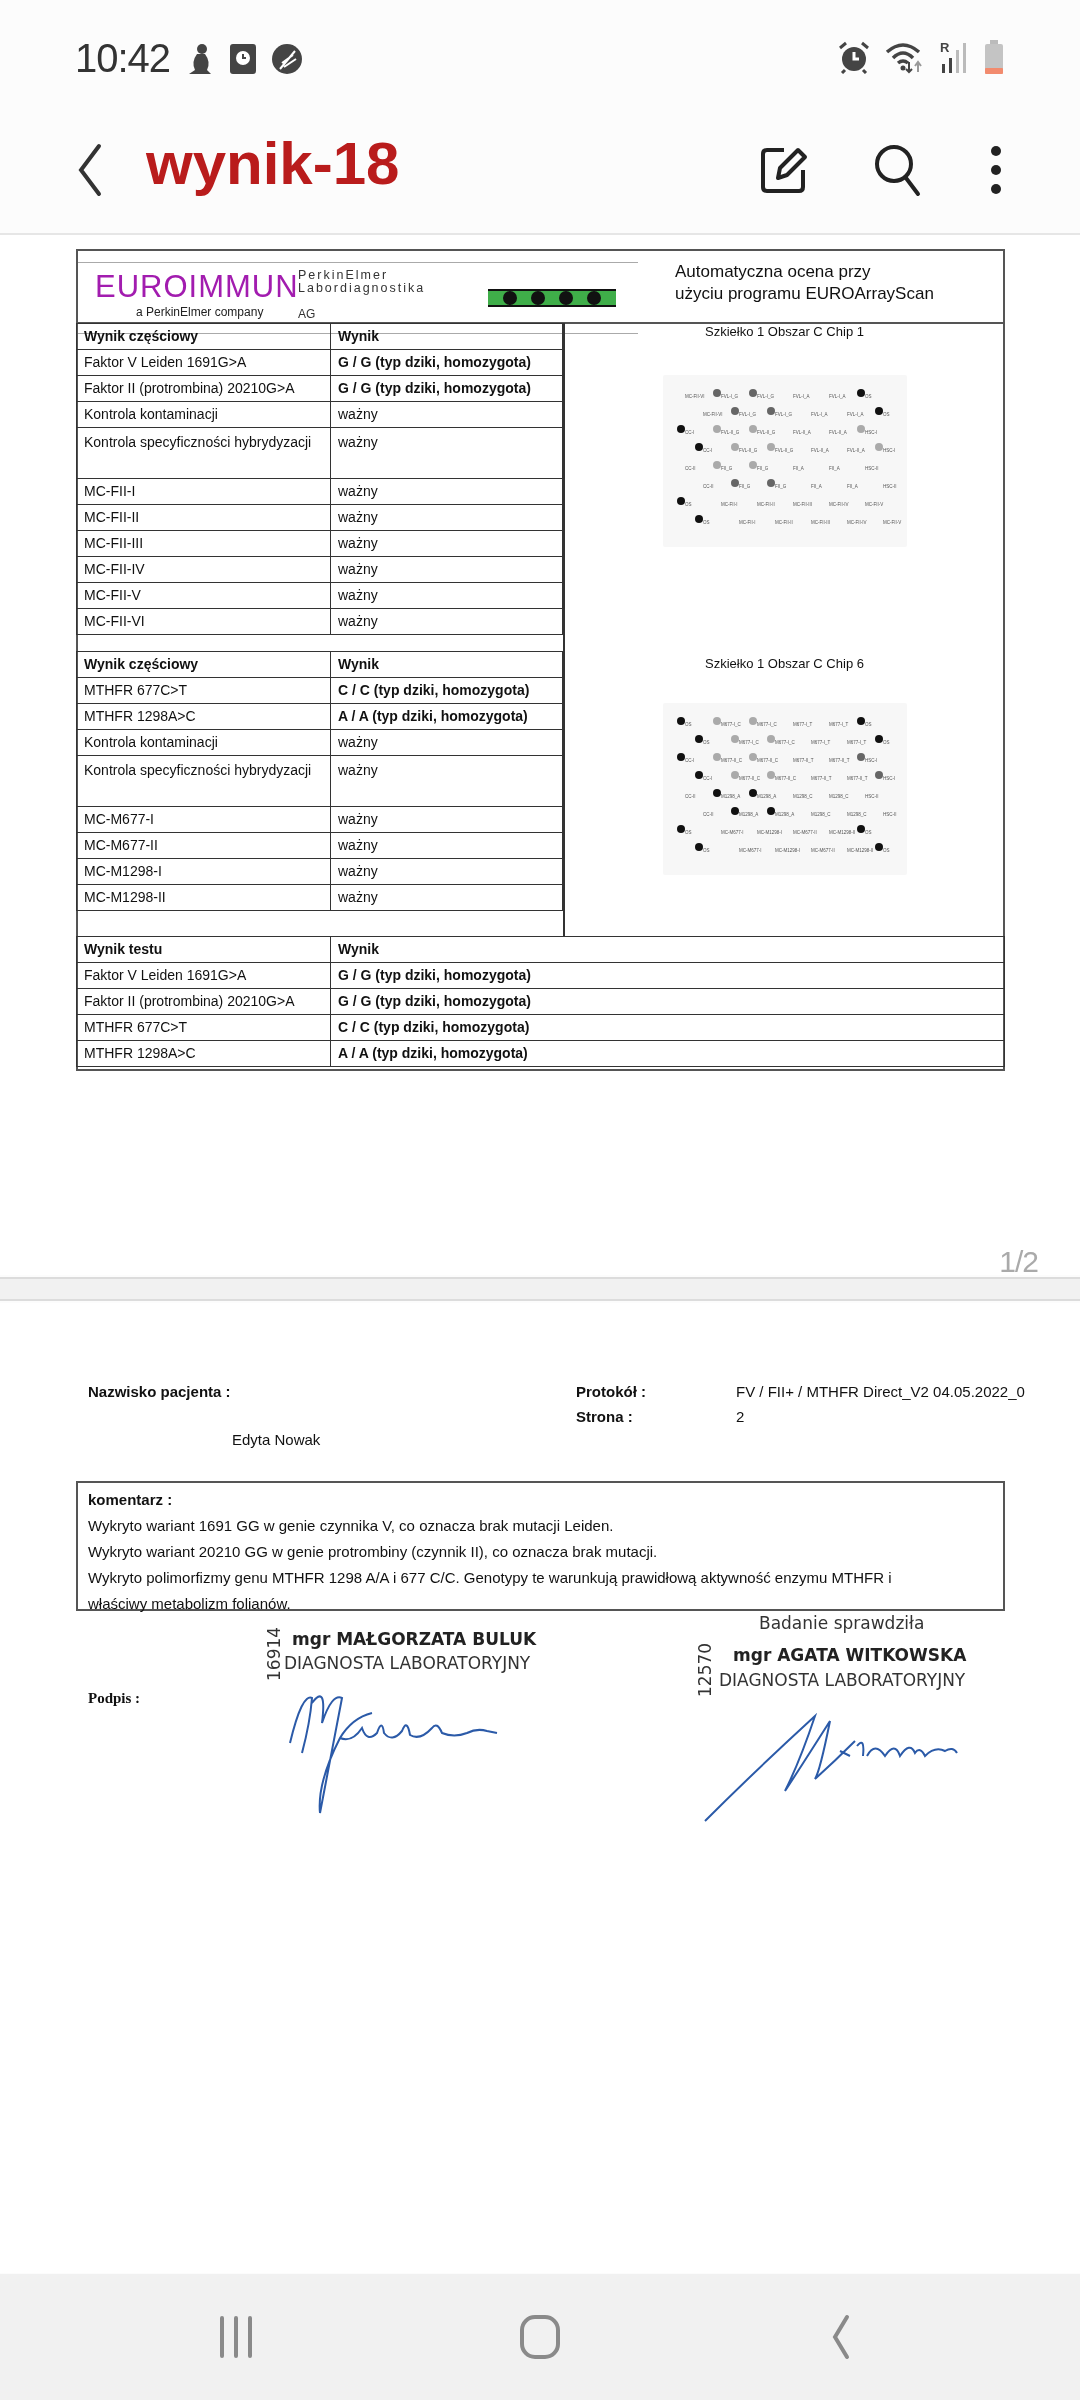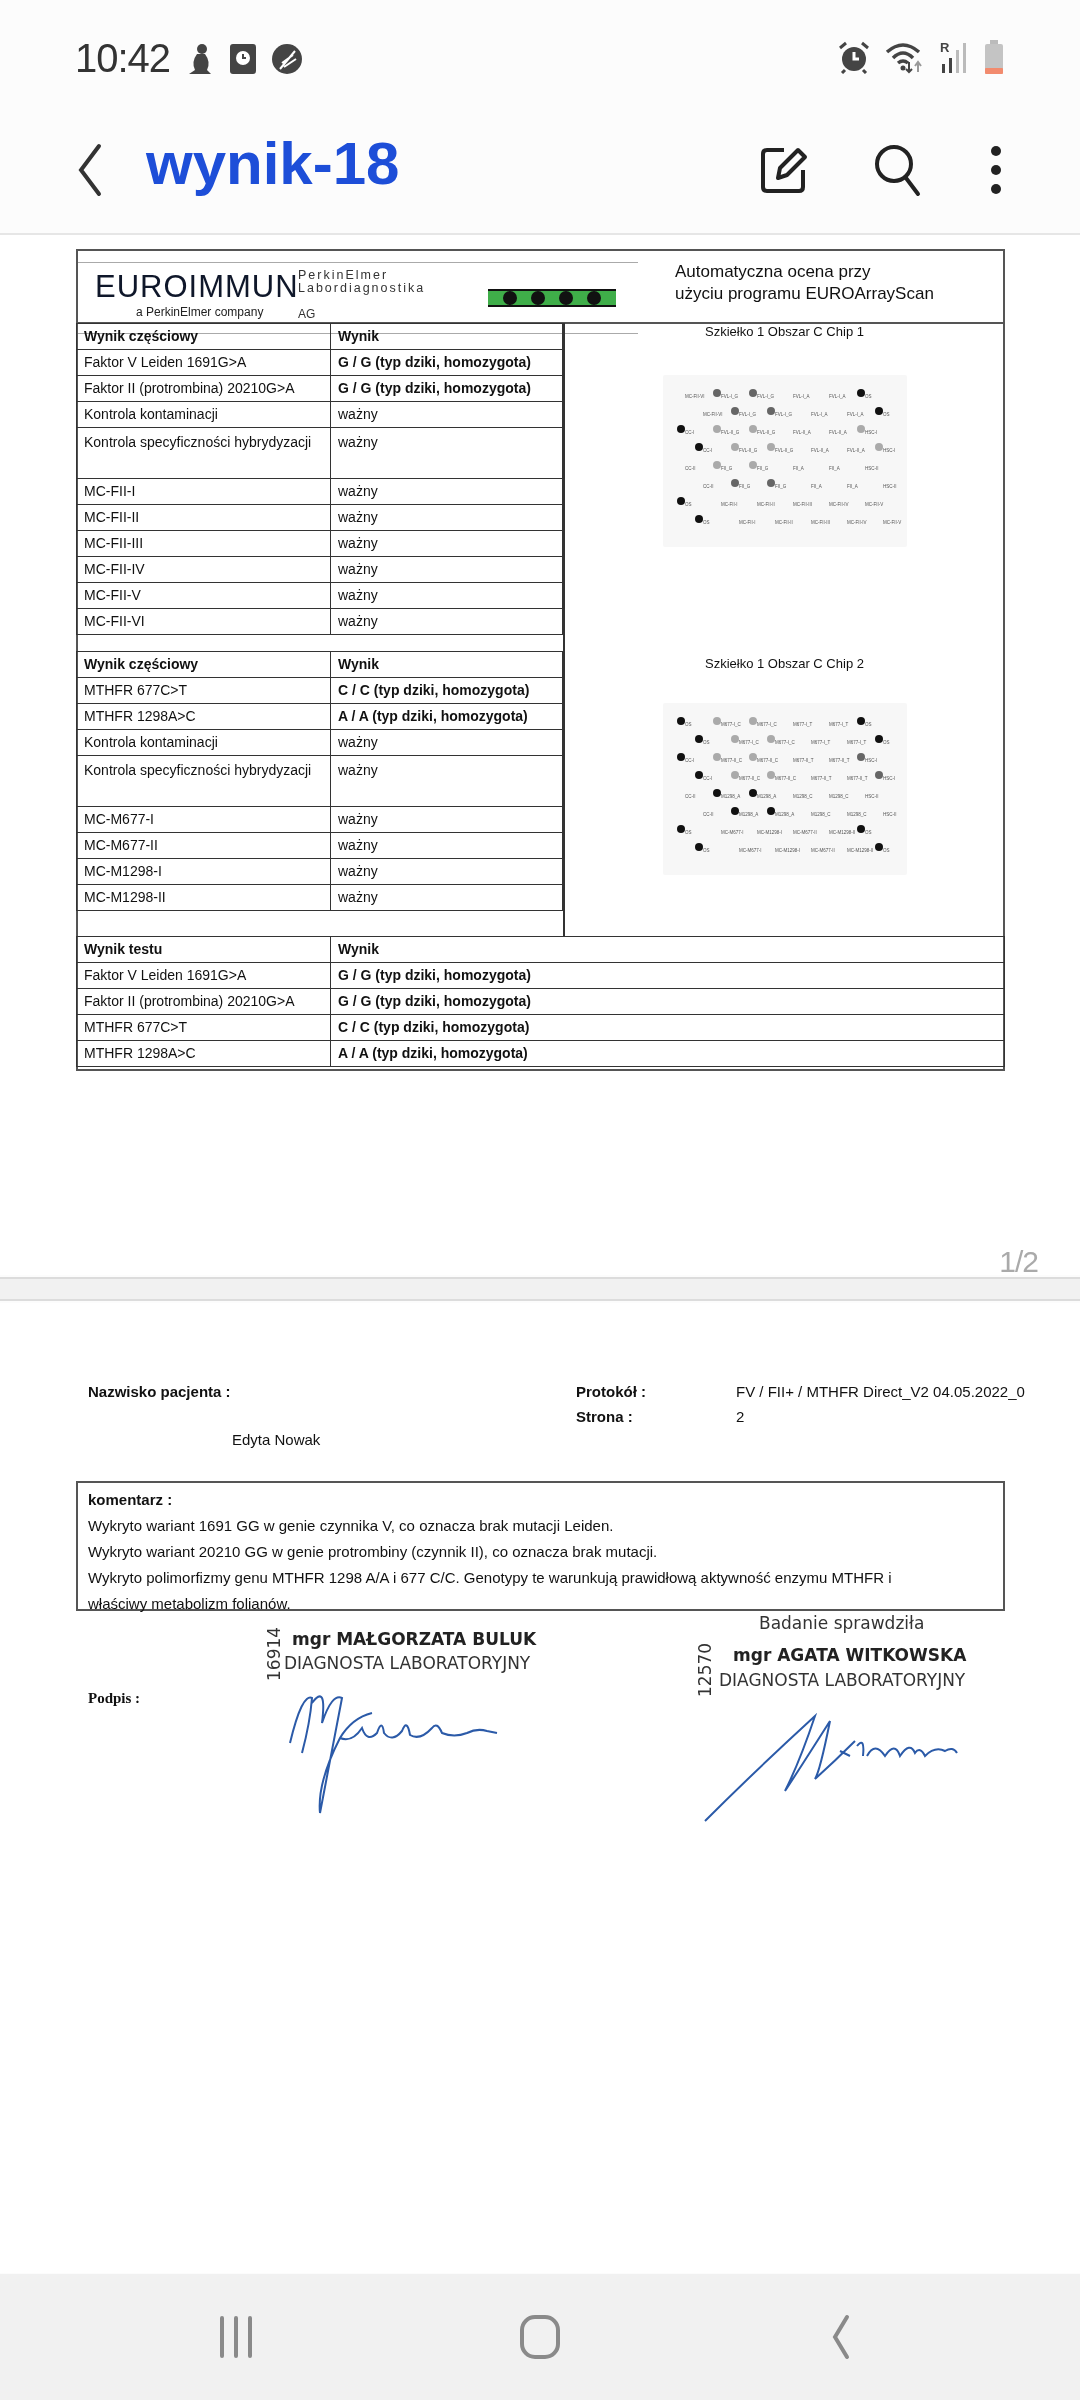--- a/index.html
+++ b/index.html
@@ -8,38 +8,38 @@
 
   
   .status-bar { position: absolute; top: 0; left: 0; width: 1080px; height: 120px; background: #fcfcfc; }
   .status-time { position: absolute; left: 75px; top: 36px; font-size: 40px; color: #333; letter-spacing: -1px; }
   .status-left-icons { position: absolute; left: 185px; top: 42px; display: flex; gap: 14px; align-items: center; }
   .status-right-icons { position: absolute; right: 75px; top: 40px; display: flex; gap: 14px; align-items: center; }
 
   
   .app-bar { position: absolute; top: 120px; left: 0; width: 1080px; height: 110px; background: #fcfcfc; }
   .back-btn { position: absolute; left: 60px; top: 10px; width: 60px; height: 80px; display:flex; align-items:center; justify-content:center; cursor: pointer; }
-  .app-title { position: absolute; left: 146px; top: 9px; font-size: 60px; font-weight: bold; color: #1d4ed8; font-family: "Liberation Sans", sans-serif; }
+  .app-title { position: absolute; left: 146px; top: 9px; font-size: 60px; font-weight: bold; color: #b91c1c; font-family: "Liberation Sans", sans-serif; }
   .app-action { position: absolute; top: 10px; width: 72px; height: 80px; display:flex; align-items:center; justify-content:center; cursor: pointer; }
   .edit-btn { left: 748px; }
   .search-btn { left: 862px; }
   .more-btn { left: 960px; }
   .appbar-divider { position: absolute; top: 233px; left: 0; width: 1080px; height: 2px; background: #e6e6e6; }
 
   
   .doc-page { position: absolute; left: 0; width: 1080px; background: #fff; }
   .page1 { top: 235px; height: 1040px; }
   .page-gap { position: absolute; top: 1277px; left: 0; width: 1080px; height: 24px; background: #f1f1f1; border-top: 2px solid #dcdcdc; border-bottom: 2px solid #dcdcdc; }
   .page2 { top: 1303px; height: 970px; }
   .page-indicator { position: absolute; right: 42px; top: 1245px; font-size: 30px; color: #aaa; letter-spacing: -1px; }
 
   
   .report { position: absolute; left: 76px; top: 14px; width: 929px; height: 822px; border: 2px solid #555; }
   .logo-area { position: absolute; left: 0; top: 0; width: 560px; height: 72px; border-bottom: 1px solid #aaa; border-top: 1px solid #aaa; margin-top: 11px; }
-  .euro-word { position: absolute; left: 17px; top: 6px; font-size: 31px; letter-spacing: 1px; color: #0f172a; font-family: "Liberation Sans", sans-serif; }
+  .euro-word { position: absolute; left: 17px; top: 6px; font-size: 31px; letter-spacing: 1px; color: #a21caf; font-family: "Liberation Sans", sans-serif; }
   .euro-sub { position: absolute; left: 58px; top: 42px; font-size: 12px; font-weight: normal; color: #222; }
   .med-text { position: absolute; left: 220px; top: 6px; font-size: 12.5px; line-height: 13px; letter-spacing: 2px; color: #333; }
   .ag-text { position: absolute; left: 220px; top: 44px; font-size: 12px; color: #333; }
   .green-bar { position: absolute; left: 410px; top: 26px; width: 128px; height: 18px; background: #3fae49; border-top: 2px solid #111; border-bottom: 2px solid #111; display:flex; justify-content: space-around; align-items: center; padding: 0 8px; }
   .green-bar .dot { width: 14px; height: 14px; border-radius: 50%; background: #111; }
   .auto-text { position: absolute; left: 597px; top: 10px; font-size: 17px; line-height: 22px; color: #111; }
   .header-divider { position: absolute; left: 0; top: 71px; width: 925px; height: 2px; background: #555; }
 
   .tbl { position: absolute; border-collapse: collapse; font-size: 14px; }
   .tbl td { border: 1.5px solid #333; padding: 2px 7px; height: 26px; vertical-align: top; line-height: 21px; }
@@ -374,21 +374,21 @@
         <span class="lbl" style="left: 202px; top: 127px;">MC-FII-V</span>
         <span class="spot" style="left: 32px; top: 140px; background: rgb(17, 17, 17);"></span>
         <span class="lbl" style="left: 40px; top: 145px;">OS</span>
         <span class="lbl" style="left: 76px; top: 145px;">MC-FII-I</span>
         <span class="lbl" style="left: 112px; top: 145px;">MC-FII-II</span>
         <span class="lbl" style="left: 148px; top: 145px;">MC-FII-III</span>
         <span class="lbl" style="left: 184px; top: 145px;">MC-FII-IV</span>
         <span class="lbl" style="left: 220px; top: 145px;">MC-FII-V</span>
       </div>
 
-    <span class="chip-title" style="left:627px; top:405px;">Szkiełko 1 Obszar C Chip 2</span>
+    <span class="chip-title" style="left:627px; top:405px;">Szkiełko 1 Obszar C Chip 6</span>
     <div class="chip-img" id="chip2" style="left:585px; top:452px;">
         <span class="spot" style="left: 14px; top: 14px; background: rgb(17, 17, 17);"></span>
         <span class="lbl" style="left: 22px; top: 19px;">OS</span>
         <span class="spot" style="left: 50px; top: 14px; background: rgb(170, 170, 170);"></span>
         <span class="lbl" style="left: 58px; top: 19px;">M677-I_C</span>
         <span class="spot" style="left: 86px; top: 14px; background: rgb(170, 170, 170);"></span>
         <span class="lbl" style="left: 94px; top: 19px;">M677-I_C</span>
         <span class="lbl" style="left: 130px; top: 19px;">M677-I_T</span>
         <span class="lbl" style="left: 166px; top: 19px;">M677-I_T</span>
         <span class="spot" style="left: 194px; top: 14px; background: rgb(17, 17, 17);"></span>

